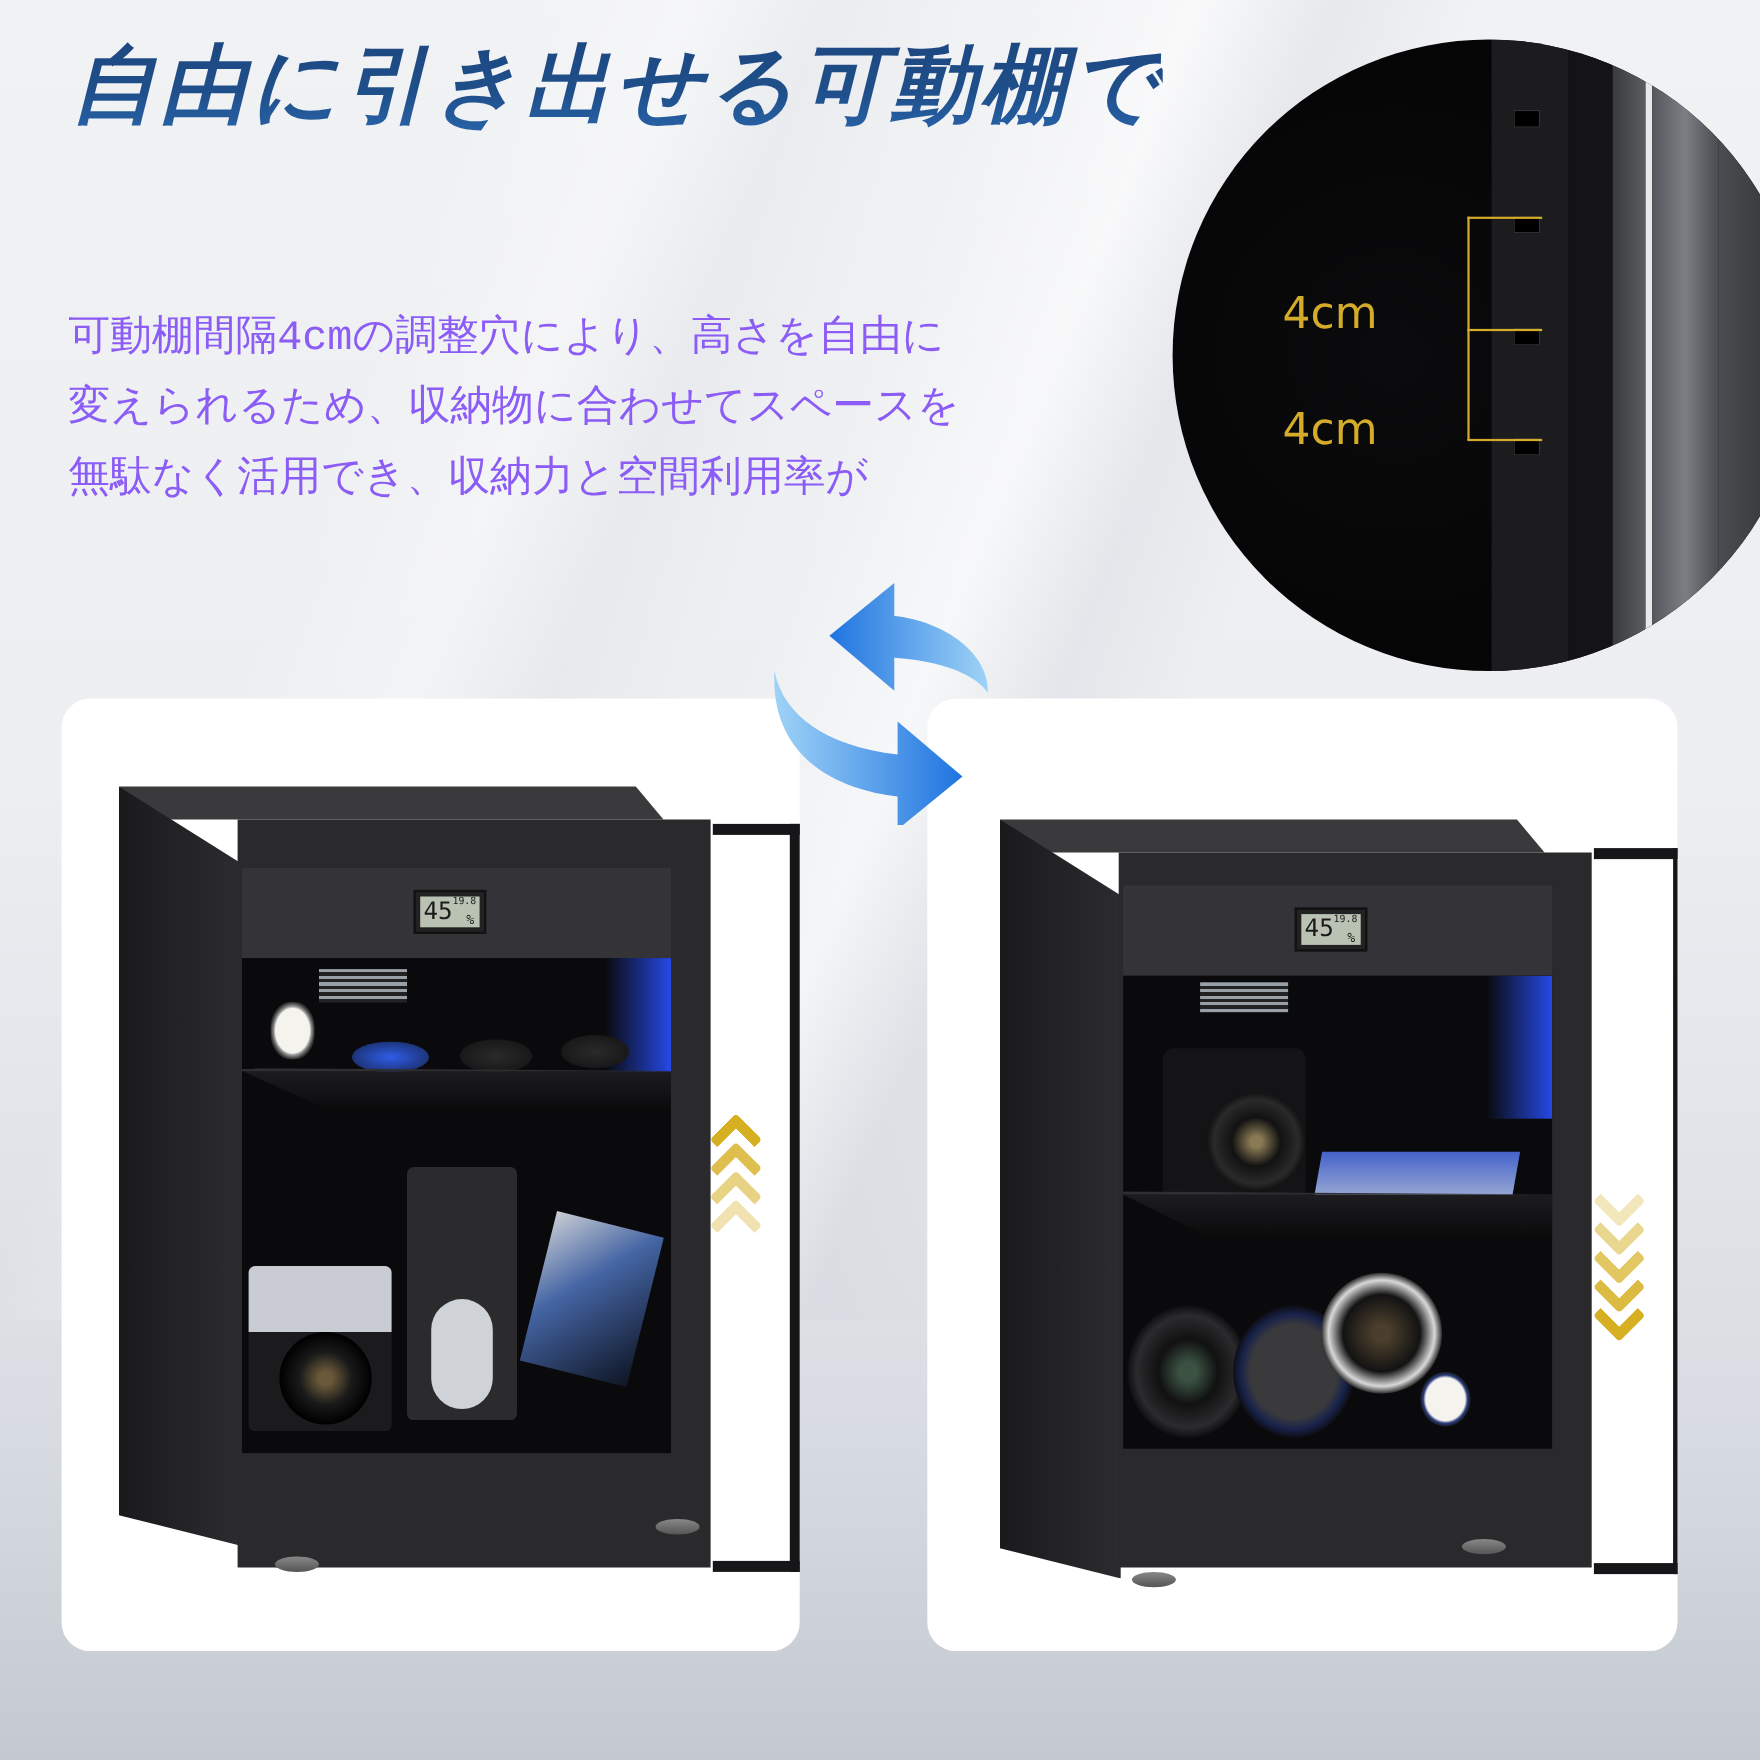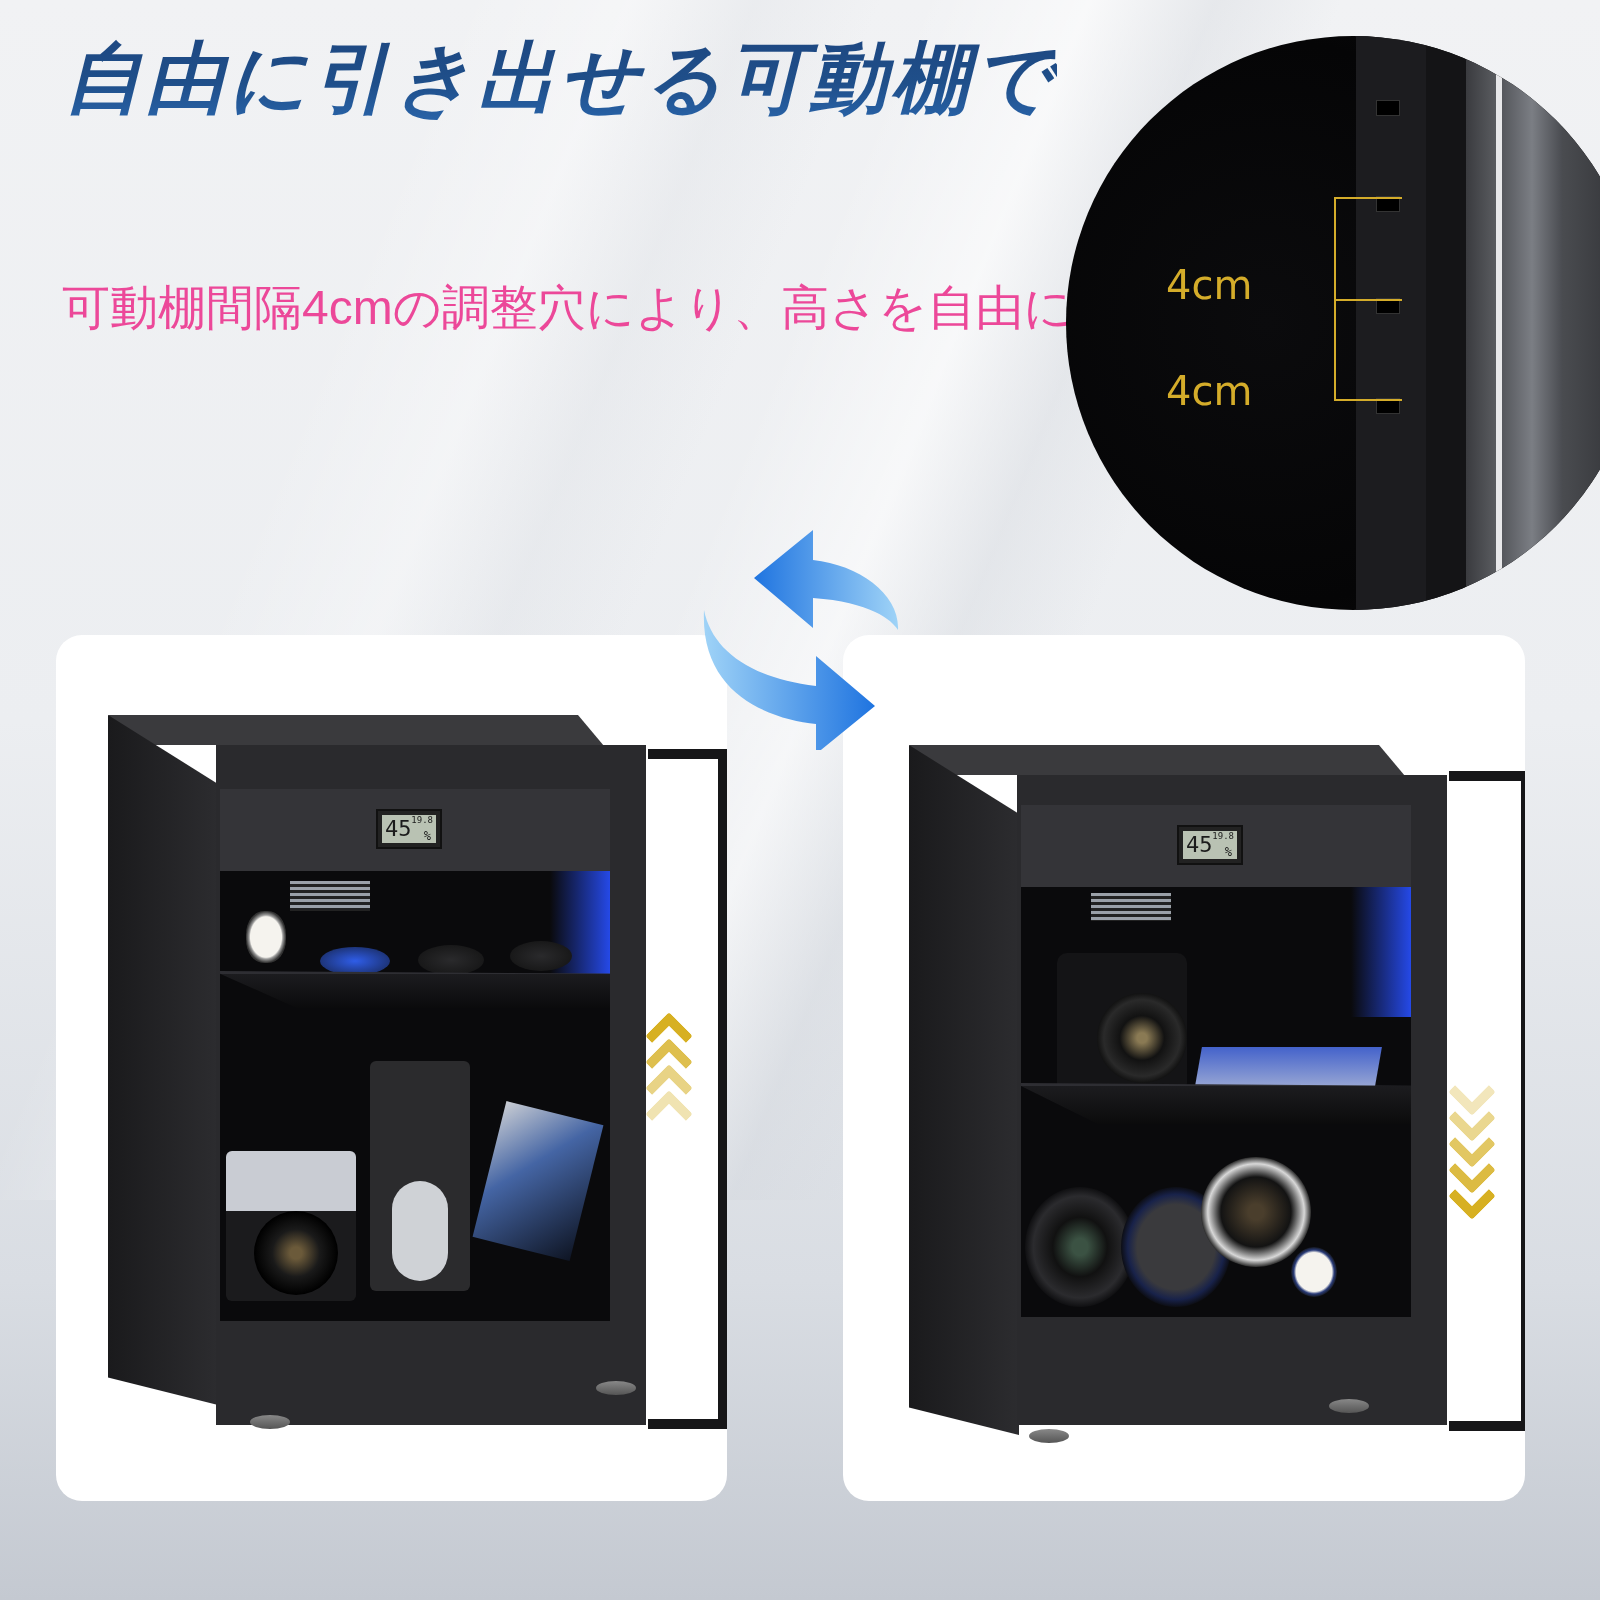--- a/index.html
+++ b/index.html
@@ -18,22 +18,22 @@
     font-family: "DejaVu Serif", "Liberation Serif", serif;
     font-weight:bold; font-size:78px; line-height:100px; letter-spacing:4px;
     color:#1f4f8a;
     background: linear-gradient(180deg, #1d4680 0%, #1f4f8a 55%, #2a66ad 100%);
     -webkit-background-clip:text; background-clip:text; -webkit-text-fill-color:transparent;
     margin:0;
   }
   .title span { display:block;font-style:italic; }
   .body-text {
     position:absolute; left:62px; top:276px; width:960px;
-    font-family: Liberation Sans, sans-serif;
-    font-size:48px; line-height:64px; color:#ec4899;
+    font-family: Liberation Mono, monospace;
+    font-size:38px; line-height:64px; color:#8b5cf6;
   }
   .body-text span { display:block; white-space:nowrap; }
 
   
   .zoom-circle {
     position:absolute; left:1066px; top:36px; width:574px; height:574px;
     border-radius:50%; overflow:hidden;
     background: radial-gradient(circle at 35% 50%, #0b0b0d 0%, #050506 60%, #111 100%);
   }
   .zc-panel { position:absolute; top:0; bottom:0; }
@@ -93,20 +93,22 @@
 
 <div class="bg-streak" style="left:720px;"></div>
 <div class="bg-streak" style="left:260px; opacity:.6;"></div>
 
 <h1 class="title">
   <span>自由に引き出せる可動棚で</span>
 </h1>
 
 <div class="body-text">
   <span>可動棚間隔4cmの調整穴により、高さを自由に</span>
+  <span>変えられるため、収納物に合わせてスペースを</span>
+  <span>無駄なく活用でき、収納力と空間利用率が</span>
 </div>
 
 <div class="zoom-circle">
   <div class="zc-panel zc-rail"></div>
   <div class="zc-panel zc-rail2"></div>
   <div class="zc-panel zc-door1"></div>
   <div class="zc-panel zc-door2"></div>
   <div class="zc-panel zc-door3"></div>
   <div class="zc-panel zc-door4"></div>
   <div class="zc-slot" style="top:64px;"></div>

